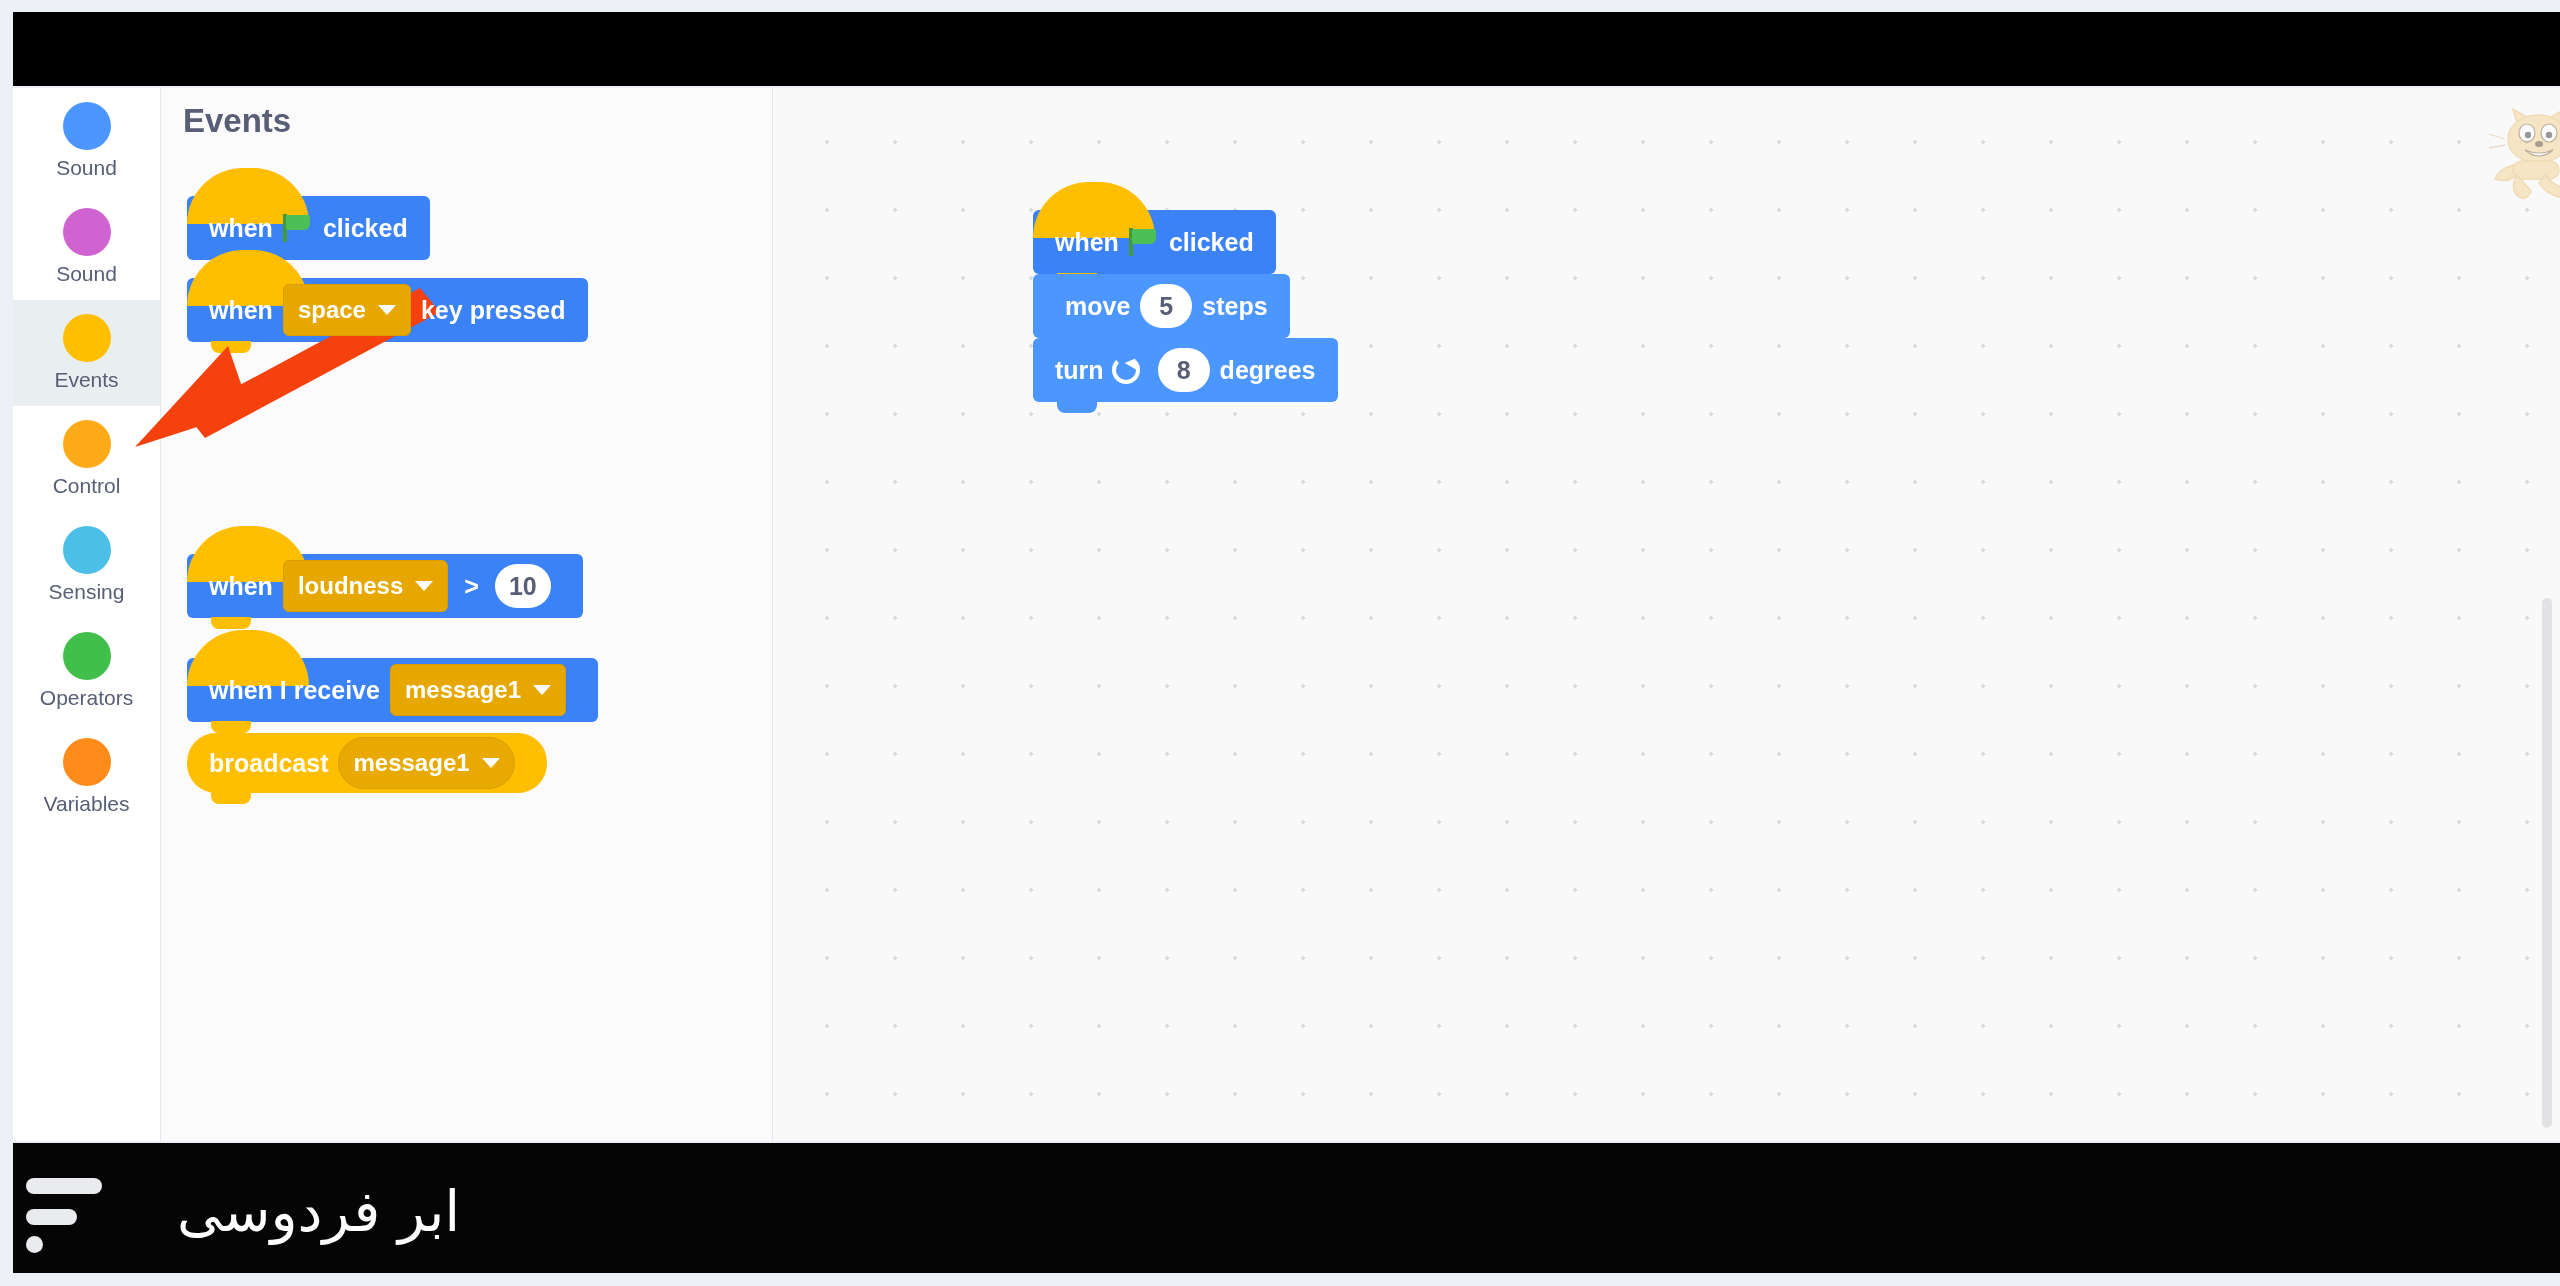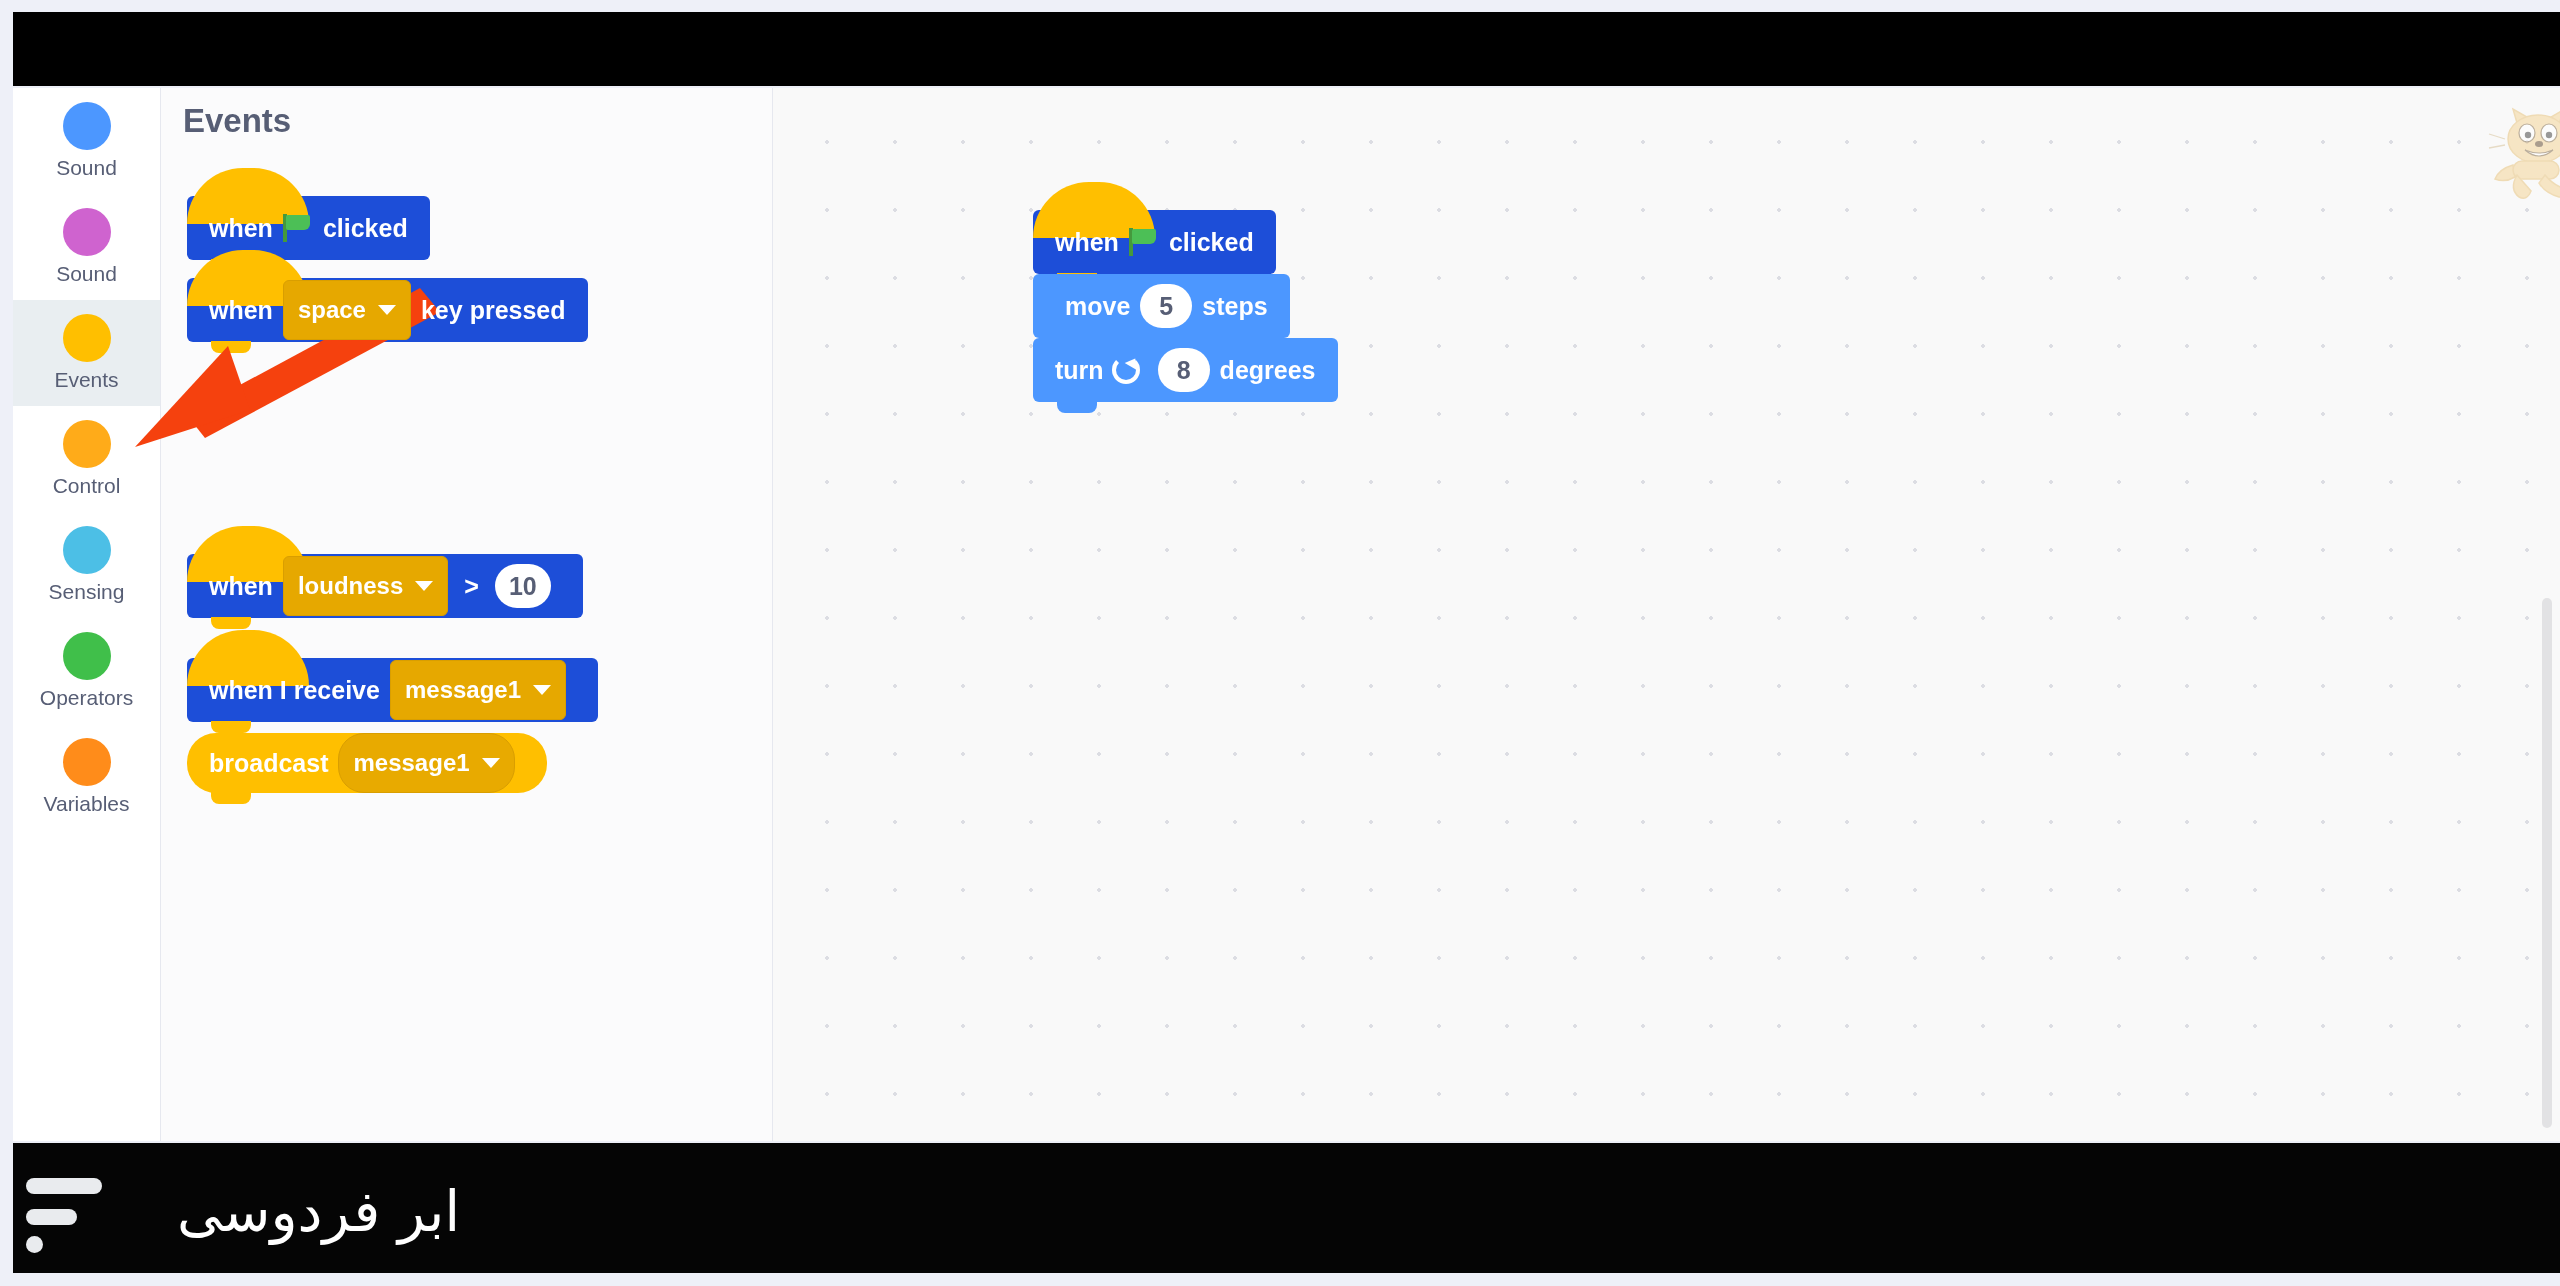--- a/index.html
+++ b/index.html
@@ -129,21 +129,21 @@
     position: absolute;
     display: flex;
     align-items: center;
     box-sizing: border-box;
     color: #ffffff;
     font-weight: bold;
     white-space: nowrap;
     cursor: grab;
   }
   .blk-evt {               
-    background: #1d4ed8;
+    background: #3b82f6;
     border-radius: 6px;
     padding: 0 22px;
     height: 64px;
     font-size: 25px;
   }
   .blk-evt::before {        
     content: "";
     position: absolute;
     left: 0; top: -28px;
     width: 122px; height: 56px;
@@ -193,21 +193,21 @@
   
   .fld-drop {
     position: relative;
     z-index: 2;
     display: inline-flex;
     align-items: center;
     gap: 12px;
     background: #e6a800;
     border: 1px solid #d99e00;
     border-radius: 6px;
-    height: 60px;
+    height: 52px;
     padding: 0 14px;
     margin: 0 10px;
     font-size: 24px;
     color: #ffffff;
     box-sizing: border-box;
     text-align: center;
   }
   .fld-drop.round { border-radius: 26px; background: #e8aa00; }
   .caret {
     width: 0; height: 0;

